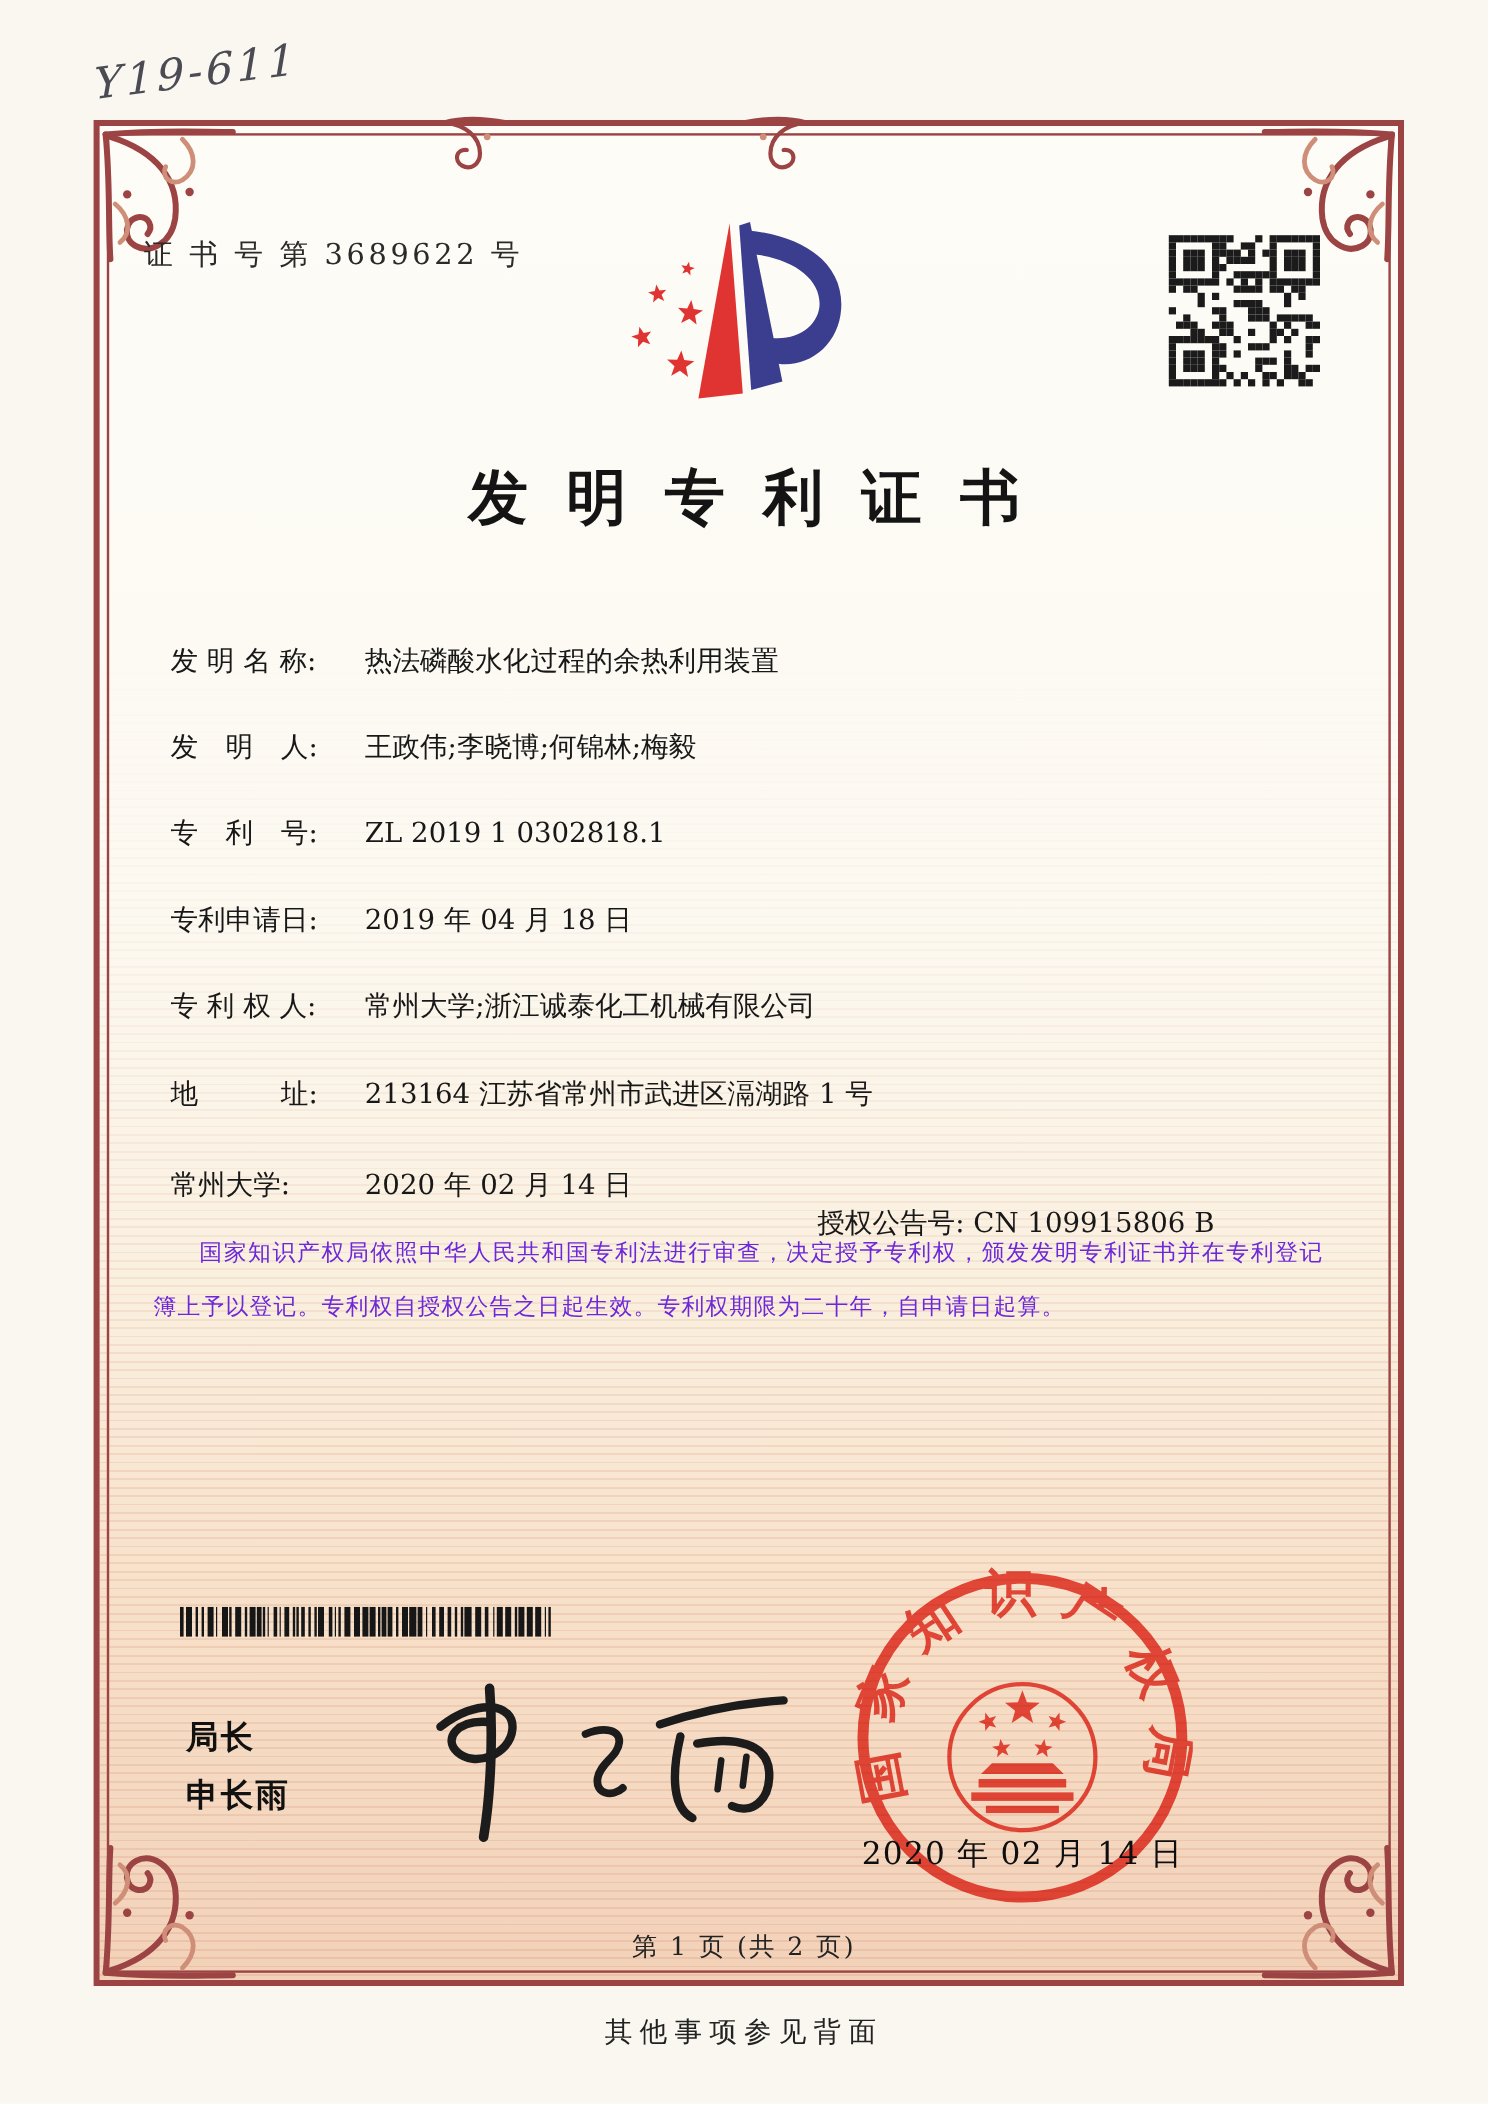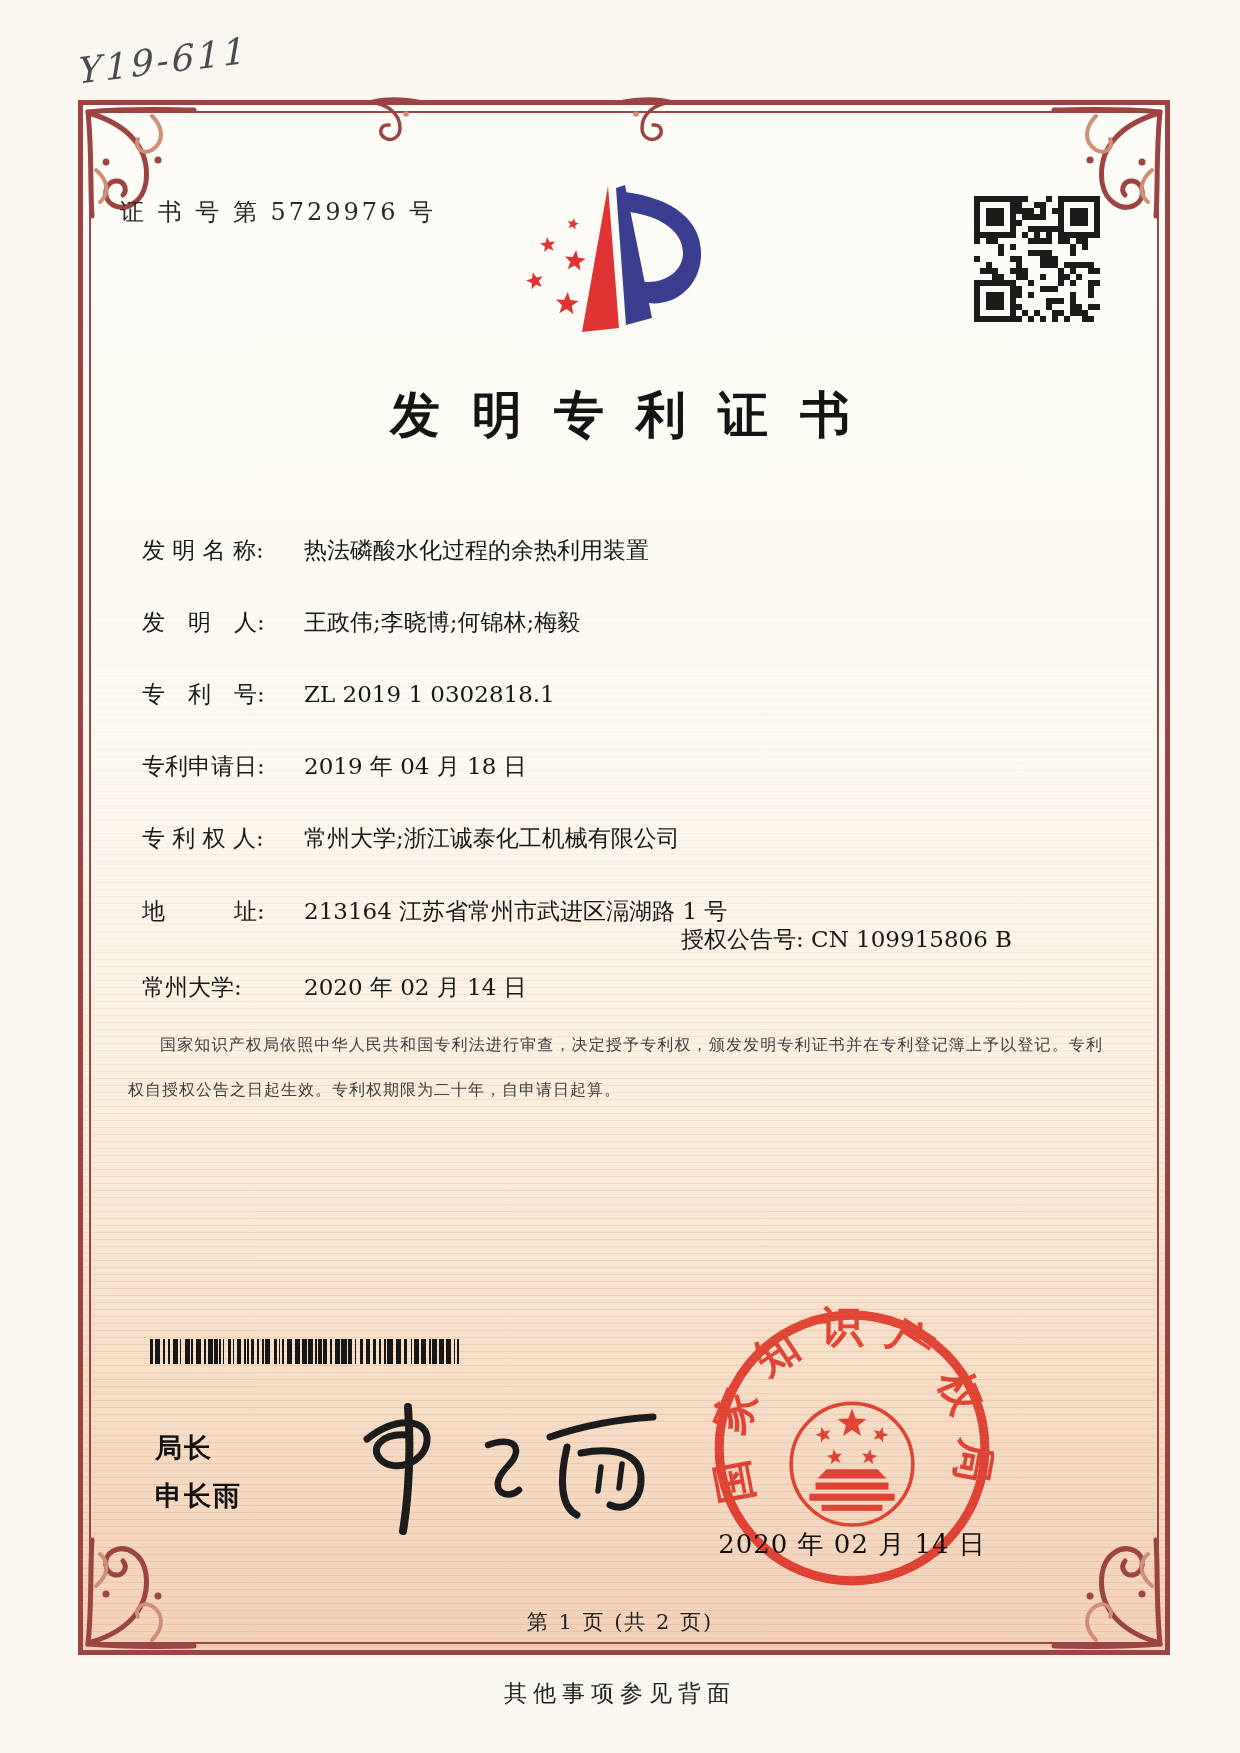--- a/index.html
+++ b/index.html
@@ -55,22 +55,22 @@
     font-size:50px;font-weight:700;letter-spacing:32px;text-indent:32px;color:#141414;
   }
 
   
   .row{left:142px;font-size:23px;white-space:nowrap;color:#181818;}
   .row .lbl{display:inline-block;min-width:150px;}
   .row .val{margin-left:12px;margin-top:35px;}
   .grant-right{left:681px;font-size:23px;white-space:nowrap;color:#181818;}
 
   
-  .paras{left:128px;top:1022px;width:975px;font-size:16px;line-height:45px;
-         letter-spacing:1px;color:#404040;text-align:justify;}
+  .paras{left:128px;top:1022px;width:975px;font-size:19px;line-height:45px;
+         letter-spacing:1px;color:#6d28d9;text-align:justify;}
   .paras p{text-indent:2em;}
 
   
   .barcode{left:150px;top:1339px;width:312px;height:25px;display:flex;align-items:stretch;overflow:hidden;}
   .barcode i{display:block;height:100%;}
   .barcode i.b{background:#161616;}
   .officer-title,.officer-name{
     left:155px;font-family:"DejaVu Sans","Liberation Sans",sans-serif;
     font-weight:700;font-size:27px;color:#111;letter-spacing:2px;
   }
@@ -119,21 +119,21 @@
 <svg class="abs corner br" style="left:1046px;top:1532px" viewBox="0 0 120 120">
     <use href="#flourish"></use>
   </svg>
 <svg class="abs medallion m1" style="left:366px;top:96px" viewBox="0 0 62 48">
     <use href="#medal"></use>
   </svg>
 <svg class="abs medallion m2" style="left:614px;top:96px" viewBox="0 0 62 48">
     <use href="#medal"></use>
   </svg>
 
-<div class="abs cert-no">证 书 号 第 5729976 号</div>
+<div class="abs cert-no">证 书 号 第 3689622 号</div>
 
 <svg class="abs logo" viewBox="0 0 200 175">
   <polygon points="103,26 114,168 77,172" fill="var(--logo-red)"></polygon>
   <polygon points="111,28 120,25 147,158 121,165" fill="var(--logo-blue)"></polygon>
   <path fill="var(--logo-blue)" d="M119,32 C172,38 198,64 196,97 C194,130 165,149 138,142 L133,121 C159,126 178,111 178,93 C178,70 152,53 114,51 Z"></path>
   <polygon fill="var(--logo-red)" points="69.2,58.1 69.9,62.3 74.0,63.4 70.2,65.3 70.4,69.5 67.5,66.5 63.5,68.0 65.5,64.3 62.8,61.0 67.0,61.7"></polygon>
   <polygon fill="var(--logo-red)" points="41.9,77.1 44.6,82.0 50.2,81.5 46.3,85.6 48.6,90.8 43.5,88.3 39.2,92.1 40.0,86.5 35.1,83.6 40.7,82.6"></polygon>
   <polygon fill="var(--logo-red)" points="71.1,90.1 73.1,97.6 80.8,98.7 74.2,102.9 75.5,110.5 69.5,105.6 62.6,109.2 65.5,102.0 60.0,96.5 67.7,97.0"></polygon>
   <polygon fill="var(--logo-red)" points="27.8,112.3 31.4,117.5 37.6,116.2 33.8,121.3 36.9,126.8 30.9,124.7 26.6,129.3 26.8,123.0 21.0,120.4 27.1,118.6"></polygon>
   <polygon fill="var(--logo-red)" points="62.8,132.0 65.2,140.1 73.6,141.1 66.7,145.9 68.4,154.2 61.6,149.0 54.3,153.2 57.1,145.2 50.9,139.5 59.3,139.7"></polygon>
@@ -599,21 +599,21 @@
 </div>
 <div class="abs row" style="top:823px">
   <span class="lbl">专 利 权 人:</span><span class="val">常州大学;浙江诚泰化工机械有限公司</span>
 </div>
 <div class="abs row" style="top:896px">
   <span class="lbl">地　　　址:</span><span class="val">213164 江苏省常州市武进区滆湖路 1 号</span>
 </div>
 <div class="abs row" style="top:972px">
   <span class="lbl">常州大学:</span><span class="val">2020 年 02 月 14 日</span>
 </div>
-<div class="abs grant-right" style="top:924px">
+<div class="abs grant-right" style="top:1004px">
   <span>授权公告号:</span>
   <span class="val">CN 109915806 B</span>
 </div>
 
 <div class="abs paras">
   <p>国家知识产权局依照中华人民共和国专利法进行审查，决定授予专利权，颁发发明专利证书并在专利登记簿上予以登记。专利权自授权公告之日起生效。专利权期限为二十年，自申请日起算。</p>
 </div>
 
 <div class="abs barcode" id="barcode">
     <i class="b" style="width: 3.4px;"></i>

